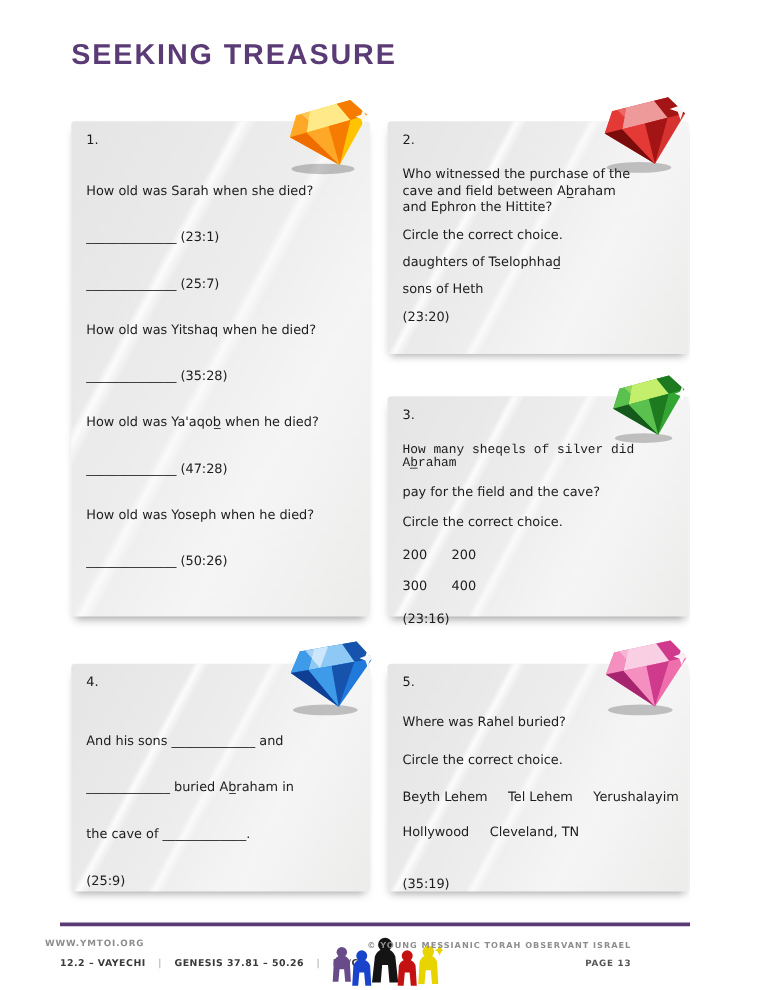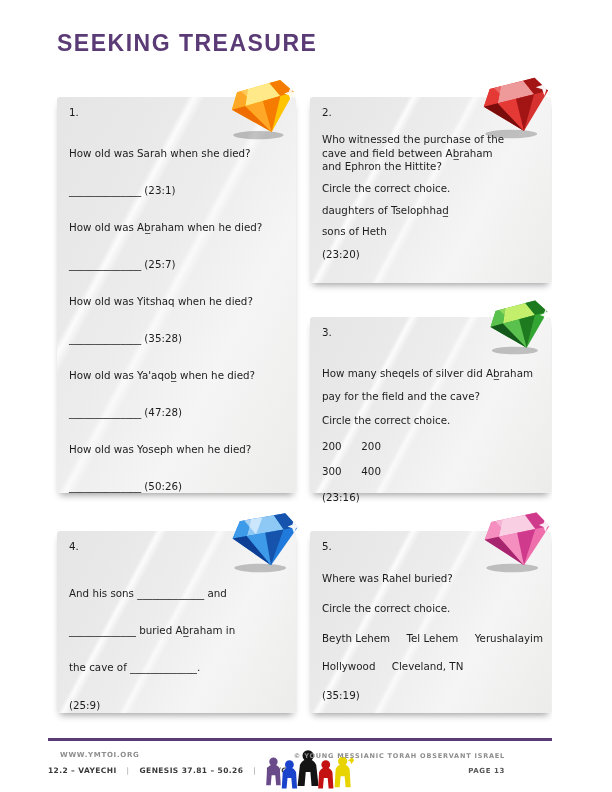--- a/index.html
+++ b/index.html
@@ -20,36 +20,36 @@
   .c2{left:310px;top:97px;width:241px;height:186px;}
   .c3{left:310px;top:317px;width:241px;height:176px;}
   .c4{left:57px;top:531px;width:239px;height:182px;}
   .c5{left:310px;top:531px;width:241px;height:182px;}
   .choice{white-space:pre;}
   .blank{white-space:pre;}
   
   .c1 .l1{margin-top:30px;} .c1 .l{margin-top:26px;}
   .c2 .qblock{margin-top:15px;line-height:13.5px;}
   .c2 .instr{margin-top:9px;} .c2 .ch1{margin-top:11px;} .c2 .ch{margin-top:10px;} .c2 .ref{margin-top:12px;}
-  .c3 .q1{margin-top:30px;} .c3 .q2{margin-top:12px;}
+  .c3 .q1{margin-top:17px;font-family:Liberation Mono, monospace;} .c3 .q2{margin-top:12px;}
   .c3 .instr{margin-top:13px;} .c3 .ch1{margin-top:15px;} .c3 .ch{margin-top:14px;} .c3 .ref{margin-top:15px;}
   .c4 .l1{margin-top:36px;} .c4 .l{margin-top:26px;} .c4 .ref{margin-top:27px;}
   .c5 .q1{margin-top:21px;} .c5 .instr{margin-top:19px;} .c5 .ch1{margin-top:19px;}
-  .c5 .ch{margin-top:17px;} .c5 .ref{margin-top:18px;}
+  .c5 .ch{margin-top:17px;} .c5 .ref{margin-top:30px;}
   
   .gem{position:absolute;z-index:5;display:block;}
   .gem svg{display:block;width:100%;height:100%;}
   .g1{left:226px;top:70px;width:76px;height:70px;}
   .g2{left:479px;top:67px;width:76px;height:72px;}
   .g3{left:483px;top:291px;width:74px;height:64px;}
   .g4{left:227px;top:501px;width:78px;height:72px;}
   .g5{left:479px;top:501px;width:78px;height:72px;}
   
   .rule{position:absolute;left:48px;top:738px;width:517px;height:2.5px;background:var(--accent_purple,#5b3b76);}
-  .f-url{position:absolute;left:60px;top:751px;font-size:7px;font-weight:bold;
+  .f-url{position:absolute;left:36px;top:751px;font-size:7px;font-weight:bold;
          letter-spacing:.7px;color:var(--footer_gray,#8d8d8d);}
   .f-meta{position:absolute;left:48px;top:766px;font-size:7.5px;font-weight:bold;
           letter-spacing:.4px;color:var(--footer_dark,#3a3a3a);}
   .f-meta .sep{color:#a0a0a0;margin:0 7px;font-weight:normal;}
   .logo{position:absolute;left:262px;top:749px;width:92px;height:40px;}
   .logo svg{display:block;width:100%;height:100%;}
   .f-copy{position:absolute;right:47px;top:752px;font-size:6.5px;font-weight:bold;
           letter-spacing:.8px;color:var(--footer_gray,#8d8d8d);}
   .f-page{position:absolute;right:47px;top:767px;font-size:7px;font-weight:bold;
           letter-spacing:.6px;color:#555;}
@@ -58,21 +58,20 @@
 <body>
 
 <div class="page">
 
   <div class="title">SEEKING TREASURE</div>
 
   <section class="card c1">
     <div class="num">1.</div>
     <div class="l1">How old was Sarah when she died?</div>
     <div class="l blank">______________ (23:1)</div>
-    <div class="l">How old was Ab̲raham when he died?</div>
     <div class="l blank">______________ (25:7)</div>
     <div class="l">How old was Yitshaq when he died?</div>
     <div class="l blank">______________ (35:28)</div>
     <div class="l">How old was Ya'aqob̲ when he died?</div>
     <div class="l blank">______________ (47:28)</div>
     <div class="l">How old was Yoseph when he died?</div>
     <div class="l blank">______________ (50:26)</div>
   </section>
 
   <section class="card c2">

